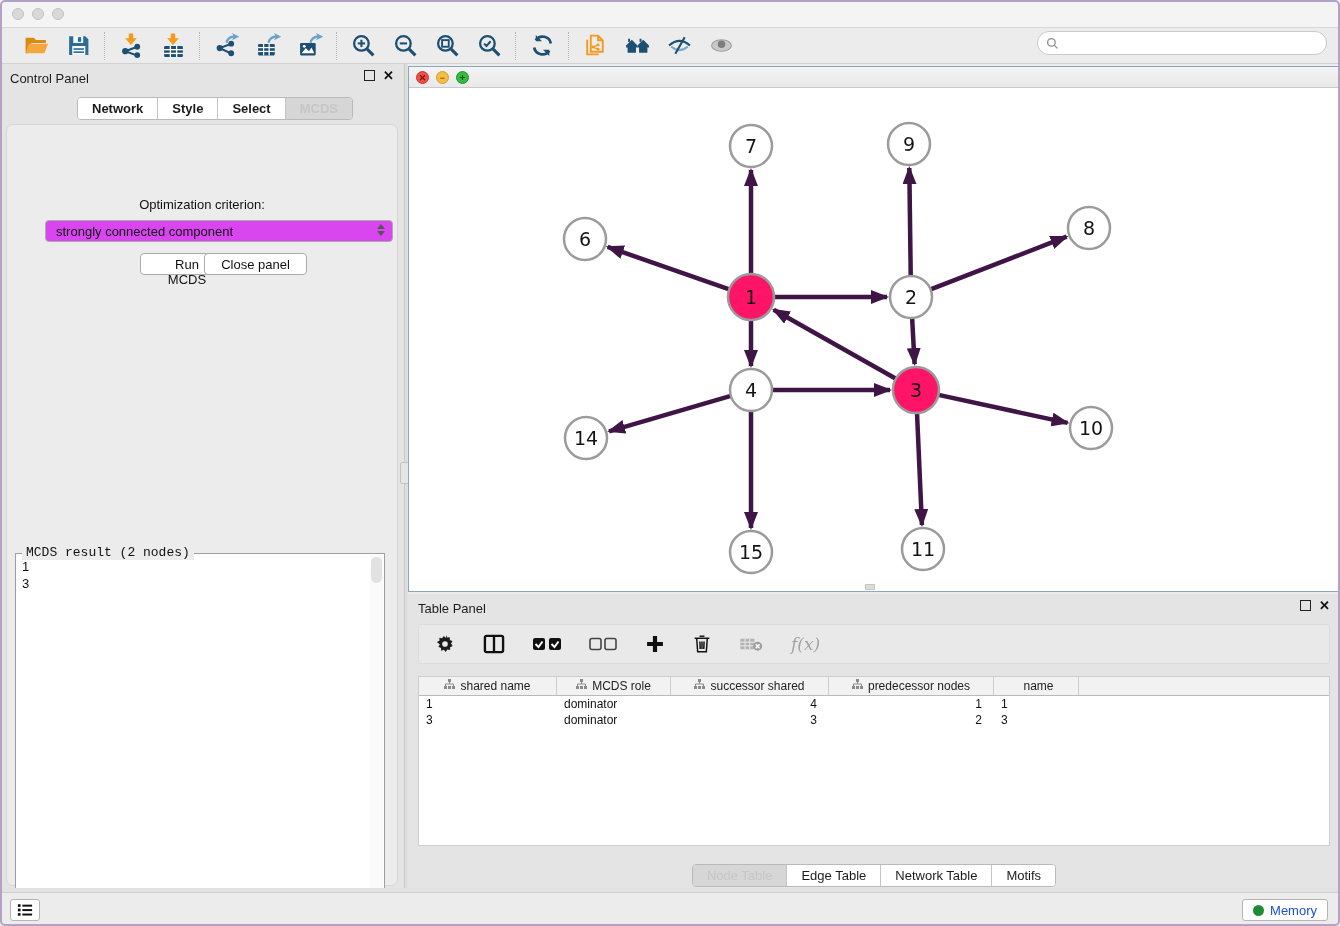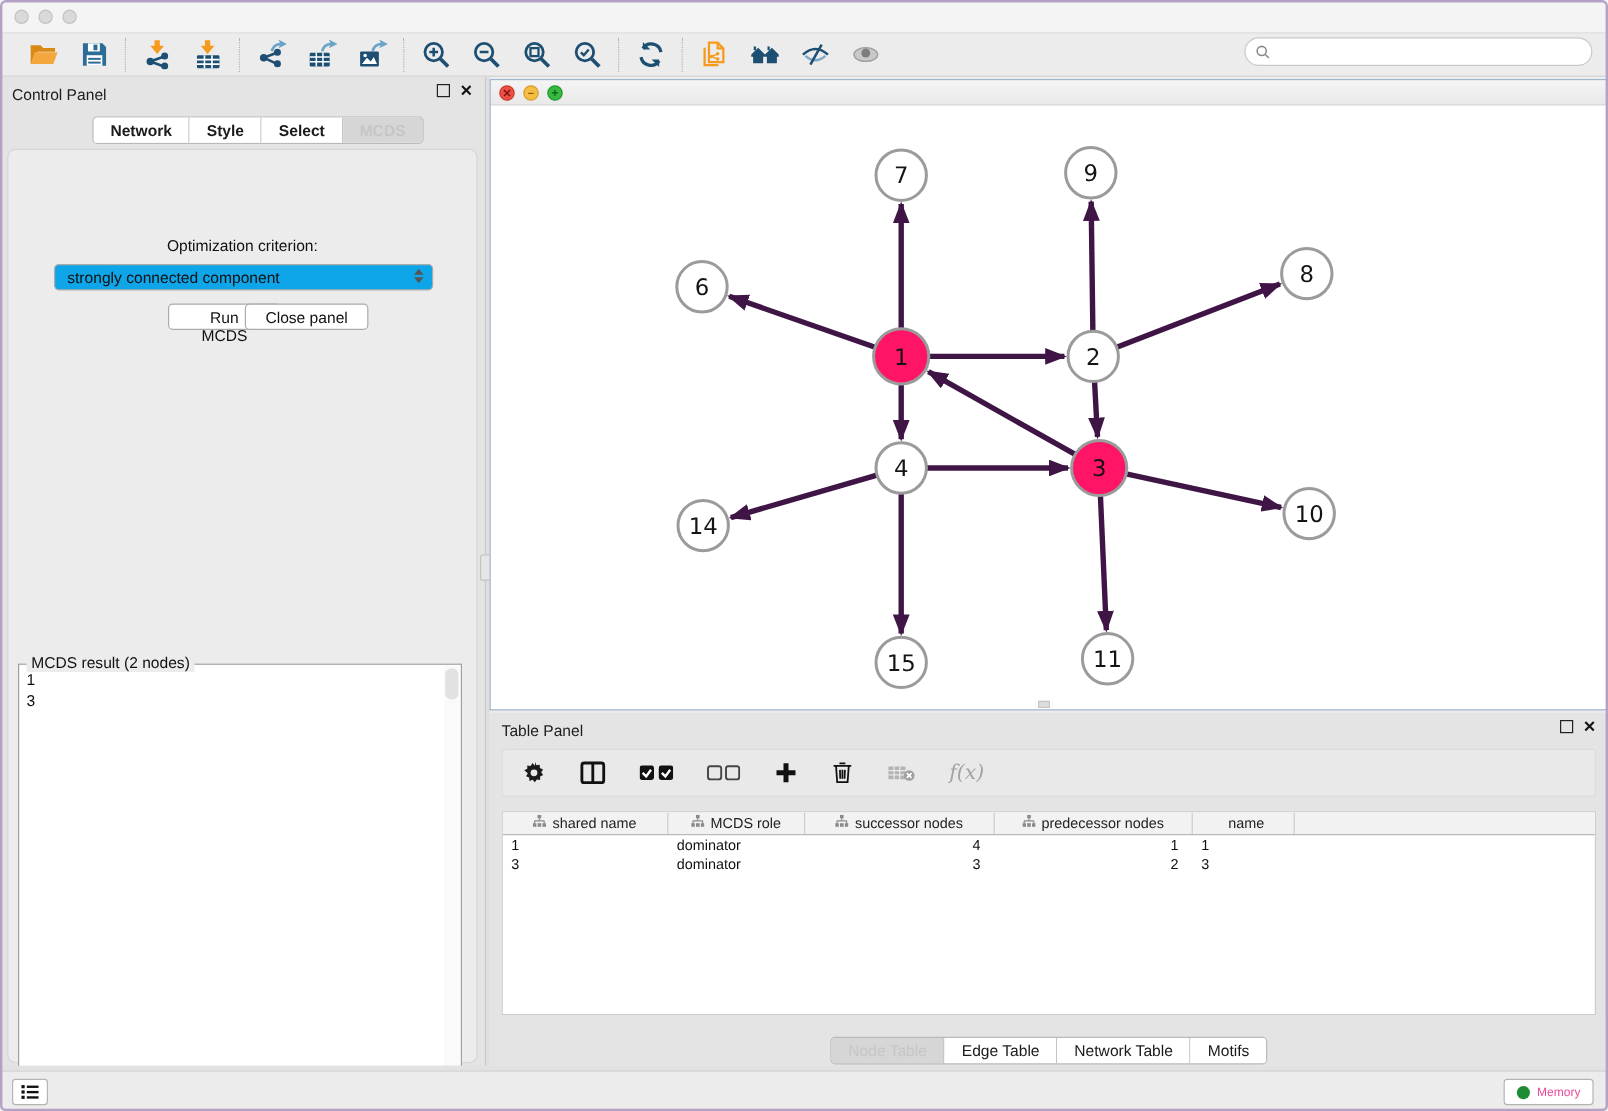--- a/index.html
+++ b/index.html
@@ -34,31 +34,31 @@
   .close-btn::before { content:"✕"; }
 
   .seg-tabs { display:flex; border:1px solid #b9b9b9; border-radius:4px; overflow:hidden; background:#fff; }
   .ctl-tabs { position:absolute; left:77px; top:33px; }
   .seg-tab { padding:3px 14px; font-size:13px; font-weight:bold; color:#1b1b1b; background:#fff; border-right:1px solid #c4c4c4; }
   .seg-tab:last-child { border-right:none; }
   .seg-tab.active { background:#d6d6d6; color:#c6c6c6; }
 
   .ctl-body { position:absolute; left:6px; top:60px; width:392px; height:762px; background:#ececec; border:1px solid #d6d6d6; border-radius:7px;padding-left:48px; }
   .opt-label { position:absolute; left:0; right:0; top:72px; text-align:center; font-size:13px; color:#111; }
-  .dropdown { position:absolute; left:38px; top:95px; width:316px; height:22px; background:#0ea5e9; border:1px solid #ababab; border-radius:4px; display:flex; align-items:center; padding-left:10px; font-size:13px; color:#111; }
+  .dropdown { position:absolute; left:38px; top:95px; width:348px; height:22px; background:#d946ef; border:1px solid #ababab; border-radius:4px; display:flex; align-items:center; padding-left:10px; font-size:13px; color:#111; }
   .dd-stepper { position:absolute; right:7px; top:3px; display:flex; flex-direction:column; gap:2px; align-items:center; }
   .dd-stepper i { width:0; height:0; border-left:4px solid transparent; border-right:4px solid transparent; display:block; }
   .dd-up { border-bottom:5px solid #555; }
   .dd-down { border-top:5px solid #555; }
   .btn { background:#fff; border:1px solid #ababab; border-radius:4px; font-size:13px; color:#111; padding:3px 14px; height:22px; font-family:inherit; }
   .run-btn { position:absolute; left:89px; top:128px; width:94px;margin-left:44px; }
   .closep-btn { position:absolute; left:197px; top:128px; width:103px; }
 
   .result-box { position:absolute; left:8px; top:428px; width:370px; height:372px; border:1px solid #9f9f9f; background:#fff; }
-  .result-legend { position:absolute; left:6px; top:-9px; background:#ececec; padding:0 4px; font-size:13px; color:#111; }
+  .result-legend { position:absolute; left:6px; top:-9px; background:#ececec; padding:0 4px; font-size:13px; color:#111;font-family:Liberation Mono, monospace; }
   .result-lines { position:absolute; inset:4px 16px 2px 6px; font-size:13px; color:#111; line-height:17px; overflow:hidden; }
   .result-scroll { position:absolute; right:1px; top:1px; bottom:1px; width:13px; background:#fafafa; }
   .result-thumb { position:absolute; right:1px; top:2px; width:11px; height:26px; background:#e2e2e2; border-radius:5px; }
 
   
   .v-split { position:absolute; left:404px; top:64px; width:4px; height:828px; background:#dedede; border-left:1px solid #c9c9c9; }
   .v-grip { position:absolute; left:-5px; top:398px; width:12px; height:22px; background:#e6e6e6; border:1px solid #c2c2c2; border-radius:2px; }
 
   
   .net-window { position:absolute; left:408px; top:66px; width:932px; height:526px; border:1px solid #8ba6c3; background:#fff; }
@@ -90,21 +90,21 @@
   .ar { padding-right:12px; text-align:right; }
 
   .tp-tabs { position:absolute; left:0; right:0; top:270px; display:flex; justify-content:center; }
   .tp-tabs .seg-tab { font-weight:normal; }
 
   .bottom-gap { position:absolute; left:0; top:888px; width:1340px; height:4px; background:#e2e2e2; }
 
   
   .statusbar { position:absolute; left:0; top:892px; width:1340px; height:34px; background:#ececec; border-top:1px solid #cfcfcf; }
   .sb-left-btn { position:absolute; left:10px; top:6px; width:30px; height:22px; background:#fff; border:1px solid #b5b5b5; border-radius:3px; display:flex; align-items:center; justify-content:center; }
-  .memory-btn { position:absolute; right:12px; top:6px; height:22px; background:#fff; border:1px solid #b5b5b5; border-radius:3px; display:flex; align-items:center; gap:6px; padding:0 10px; font-size:10px; color:#ec4899; }
+  .memory-btn { position:absolute; right:12px; top:6px; height:22px; background:#fff; border:1px solid #b5b5b5; border-radius:3px; display:flex; align-items:center; gap:6px; padding:0 10px; font-size:13px; color:#1d4ed8; }
   .mem-dot { width:11px; height:11px; border-radius:50%; background:#1e8b35; }
 
   svg text { font-family:"DejaVu Sans", sans-serif; }
 </style>
 </head>
 <body>
 
 <div class="titlebar">
   <div class="lights">
     <span class="light"></span>
@@ -522,21 +522,21 @@
                 <rect x="4" y="7" width="3" height="3"></rect>
                 <rect x="8" y="7" width="3" height="3"></rect>
               </g>
               <g stroke="#8a8a8a" stroke-width="1">
                 <line x1="5.5" y1="3" x2="5.5" y2="5"></line>
                 <line x1="1.5" y1="7" x2="1.5" y2="5"></line>
                 <line x1="9.5" y1="7" x2="9.5" y2="5"></line>
                 <line x1="1.5" y1="5" x2="9.5" y2="5"></line>
               </g>
             </svg></span>
-          <span>successor nodes</span>
+          <span>successor shared</span>
         </div>
         <div class="dt-hcell" style="width: 165px;">
           <span><svg width="11" height="11" viewBox="0 0 11 11">
               <g fill="#8a8a8a">
                 <rect x="4" y="0" width="3" height="3"></rect>
                 <rect x="0" y="7" width="3" height="3"></rect>
                 <rect x="4" y="7" width="3" height="3"></rect>
                 <rect x="8" y="7" width="3" height="3"></rect>
               </g>
               <g stroke="#8a8a8a" stroke-width="1">

